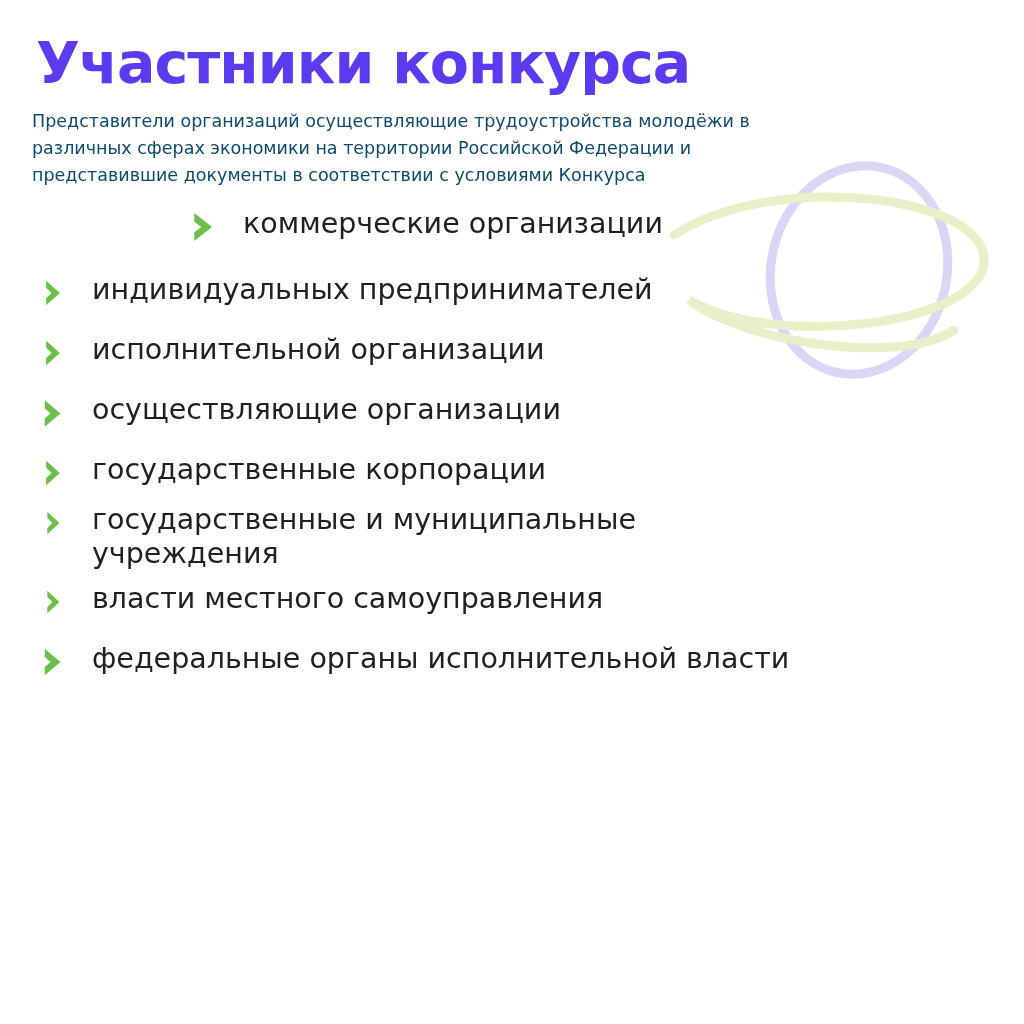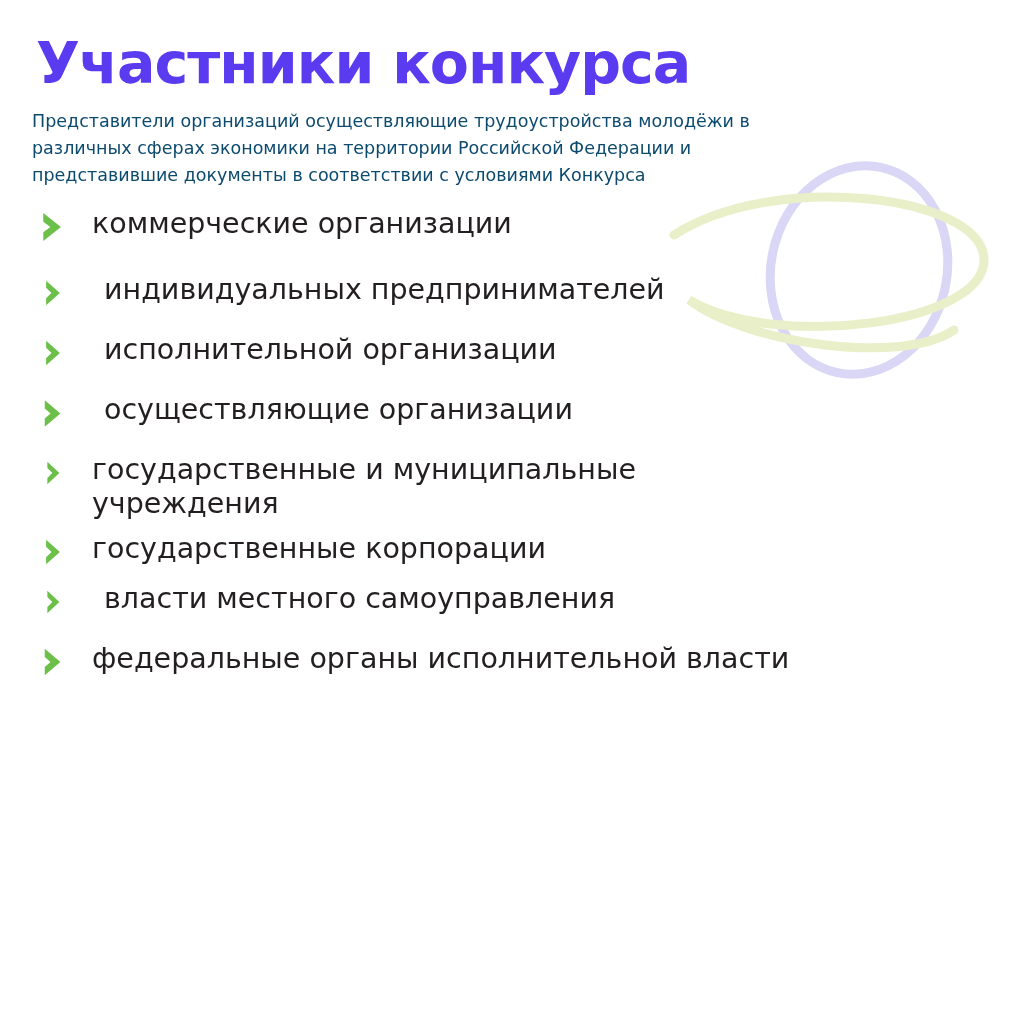--- a/index.html
+++ b/index.html
@@ -79,22 +79,22 @@
   .chev svg { display: block; }
 
   .item-text {
     font-size: 28.5px;
     line-height: 1.2;
     color: #231f20;
     max-width: 880px;
   }
 
   
-  .list-item.gap-lg { margin-bottom: 26px; }
-  .list-item.gap-md { margin-bottom: 20px; gap: 12px; }
+  .list-item.gap-lg { margin-bottom: 26px; justify-content: center; }
+  .list-item.gap-md { margin-bottom: 20px; }
   .list-item.gap-sm { margin-bottom: 10px; }
 </style>
 </head>
 <body>
 
 <div class="deco">
   <svg viewBox="0 0 380 300" width="380" height="300" xmlns="http://www.w3.org/2000/svg">
     <g fill="none" stroke-width="9" stroke-linecap="round">
       <ellipse cx="205" cy="120" rx="88" ry="105" stroke="#d9d6f6" transform="rotate(12 205 120)"></ellipse>
       <path d="M20 85 C120 20, 330 45, 330 110 C330 175, 120 200, 35 150 C95 195, 250 215, 300 180" stroke="#e9f0c9"></path>
@@ -141,34 +141,34 @@
       <span class="chev">
         <svg viewBox="0 0 34 40" width="28" height="35" xmlns="http://www.w3.org/2000/svg">
           <path d="M7 4 L26 20 L7 36 L7 26 L14 20 L7 14 Z" fill="#6CC04A"></path>
         </svg>
       </span>
       <span class="item-text">осуществляющие организации</span>
     </li>
 
     <li class="list-item gap-sm">
       <span class="chev">
+        <svg viewBox="0 0 34 40" width="26" height="34" xmlns="http://www.w3.org/2000/svg">
+          <path d="M8 4 L26 20 L8 36 L8 27 L15 20 L8 13 Z" fill="#6CC04A"></path>
+        </svg>
+      </span>
+      <span class="item-text">государственные корпорации</span>
+    </li>
+
+    <li class="list-item gap-sm">
+      <span class="chev">
         <svg viewBox="0 0 34 40" width="24" height="32" xmlns="http://www.w3.org/2000/svg">
           <path d="M9 4 L26 20 L9 36 L9 27 L16 20 L9 13 Z" fill="#6CC04A"></path>
         </svg>
       </span>
       <span class="item-text">государственные и муниципальные учреждения</span>
-    </li>
-
-    <li class="list-item gap-sm">
-      <span class="chev">
-        <svg viewBox="0 0 34 40" width="26" height="34" xmlns="http://www.w3.org/2000/svg">
-          <path d="M8 4 L26 20 L8 36 L8 27 L15 20 L8 13 Z" fill="#6CC04A"></path>
-        </svg>
-      </span>
-      <span class="item-text">государственные корпорации</span>
     </li>
 
     <li class="list-item gap-md">
       <span class="chev">
         <svg viewBox="0 0 34 40" width="24" height="32" xmlns="http://www.w3.org/2000/svg">
           <path d="M9 4 L26 20 L9 36 L9 27 L16 20 L9 13 Z" fill="#6CC04A"></path>
         </svg>
       </span>
       <span class="item-text">власти местного самоуправления</span>
     </li>

